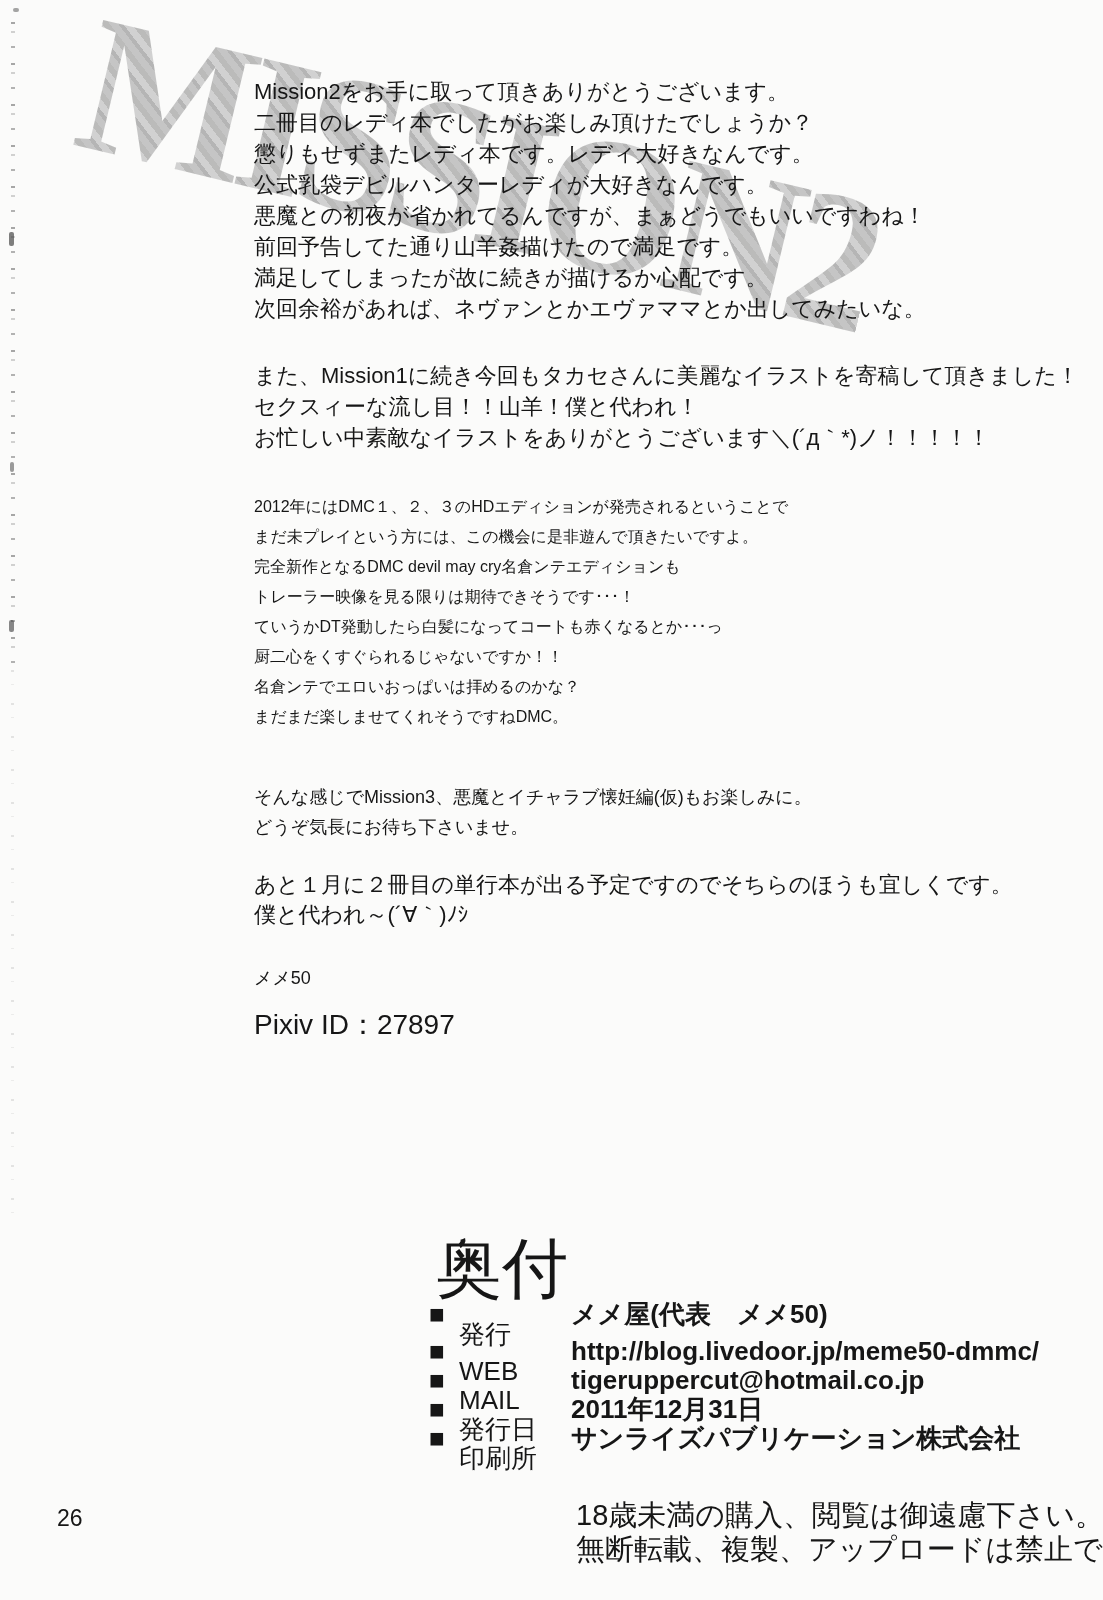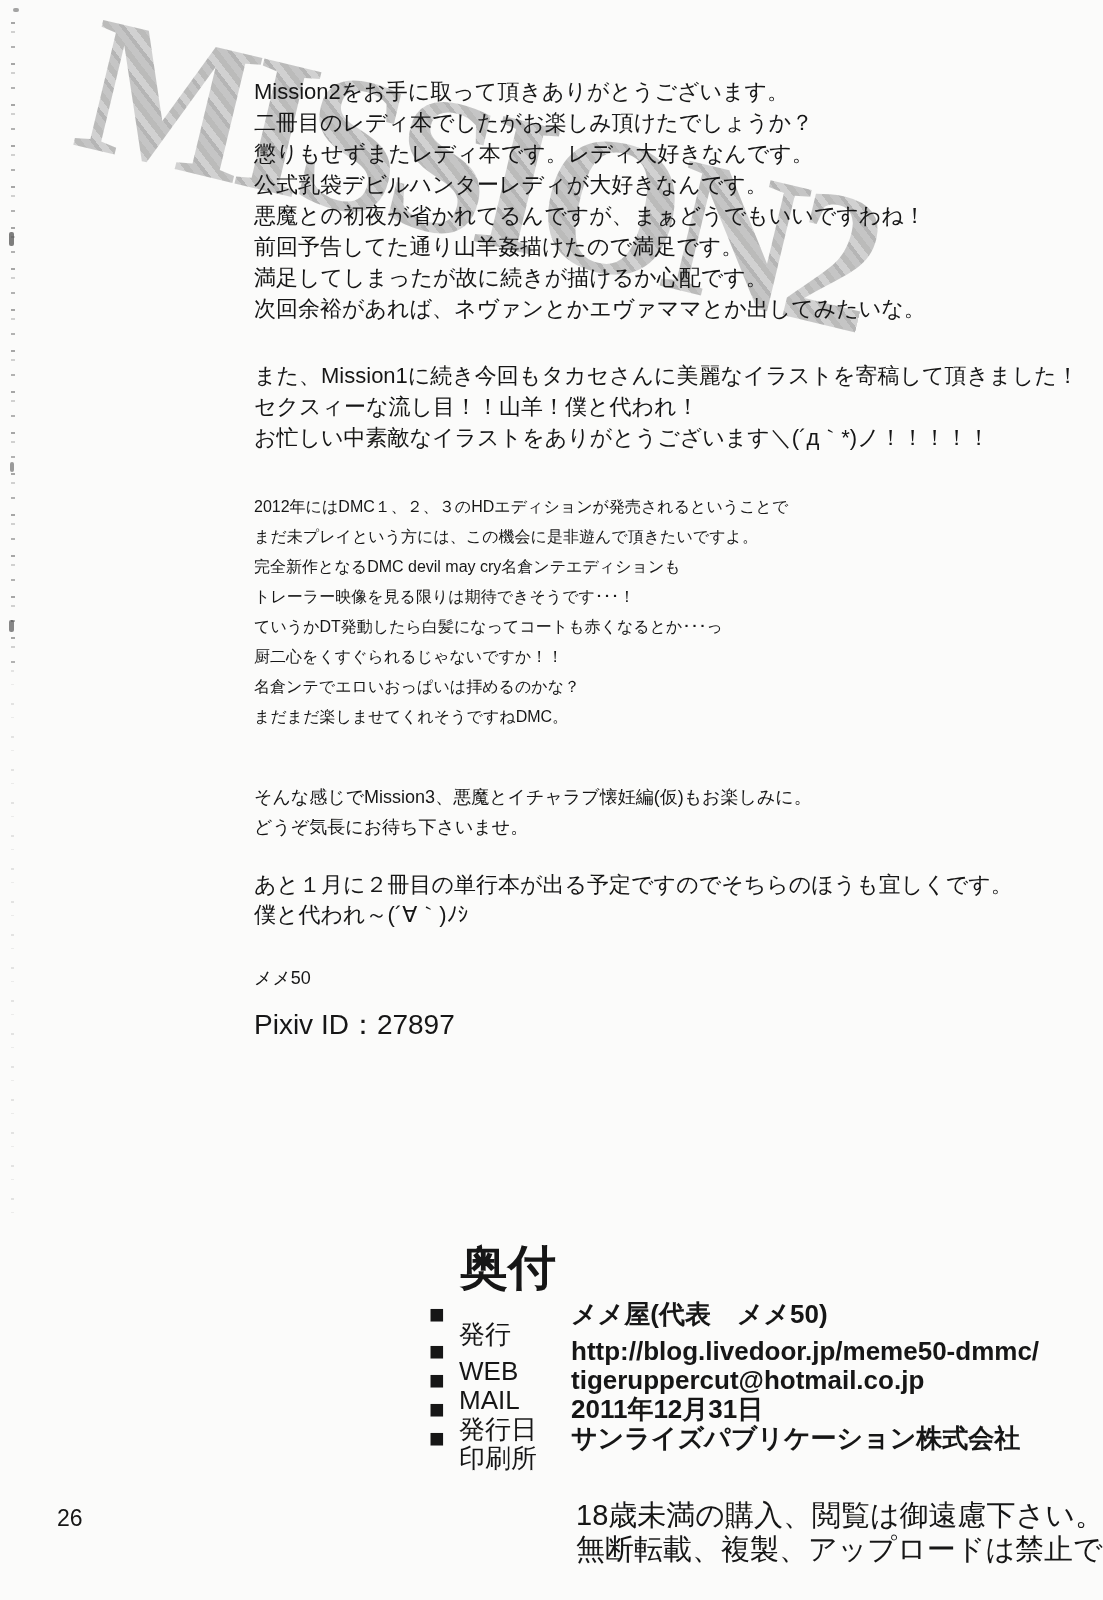--- a/index.html
+++ b/index.html
@@ -63,22 +63,22 @@
   .tblock{position:absolute;left:254px;z-index:3;white-space:nowrap;}
   .p1{top:76px;font-size:22px;line-height:31px;}
   .p2{top:360px;font-size:22px;line-height:31px;}
   .p3{top:492px;font-size:16px;line-height:30px;}
   .p4{top:782px;font-size:18px;line-height:30px;}
   .p5{top:870px;font-size:22px;line-height:30px;}
   .sig-name{top:966px;font-size:18px;}
   .sig-pixiv{top:1006px;font-size:28px;}
   
   .colophon-title{
-    position:absolute;left:460px;top:1240px;z-index:3;
-    font-size:48px;line-height:56px;font-weight:700;
+    position:absolute;left:436px;top:1240px;z-index:3;
+    font-size:66px;line-height:56px;font-weight:400;
   }
   .c-row{
     position:absolute;left:429px;z-index:3;
     display:flex;align-items:flex-start;
     font-size:26px;line-height:30px;white-space:nowrap;
   }
   .c-row .bullet{width:30px;flex:0 0 auto;}
   .c-row .c-label{width:112px;flex:0 0 auto;margin-top:20px;}
   .c-row .c-value{flex:0 0 auto;font-weight:bold;}
   .r1{top:1299px;}

